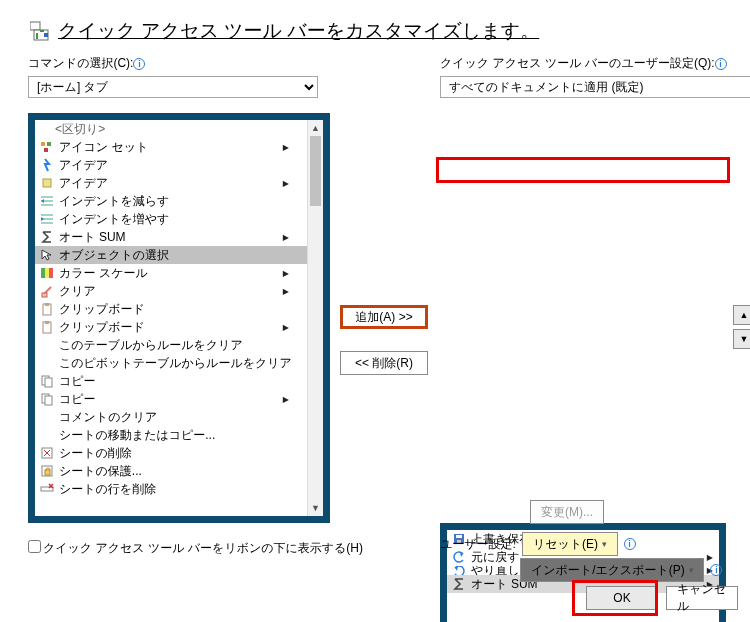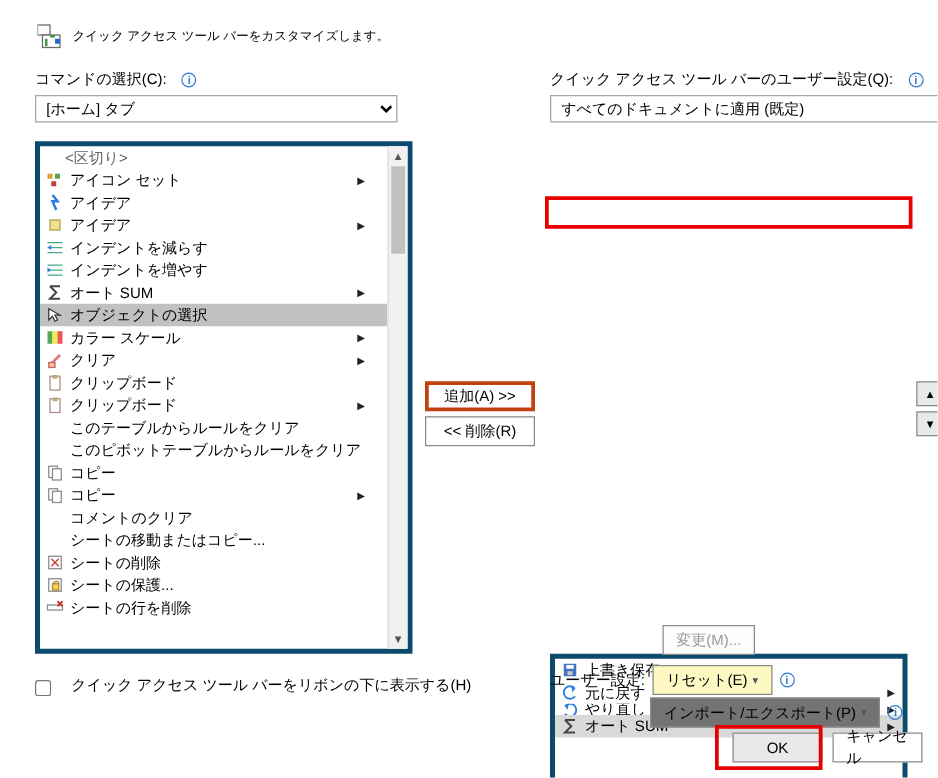--- a/index.html
+++ b/index.html
@@ -1,39 +1,39 @@
 <!DOCTYPE html>
 <html><head>
 <meta charset="utf-8">
 <style>
 * { box-sizing: border-box; margin: 0; padding: 0; font-family: "Yu Gothic UI", "Meiryo", sans-serif; font-size: 12px; }
 body { background: #fff; width: 750px; height: 622px; position: relative; overflow:hidden; }
 .panel { position: absolute; }
 .title-row { display: flex; align-items: center; gap: 6px; position: absolute; top: 18px; left: 30px; }
 .title-icon { width: 22px; height: 22px; }
-.title-text { font-size: 10px; }
-.label-row { display: flex; align-items: center; gap: 12px; }
+.title-text { font-size: 19px; text-decoration: underline; }
+.label-row { display: flex; align-items: center; gap: 0; }
 .info-icon { display:inline-block; width:12px; height:12px; border:1px solid #2f7dd2; border-radius:50%; color:#2f7dd2; font-size:9px; line-height:10px; text-align:center; font-weight:bold; }
 select.combo, .combo-like { width: 290px; height: 22px; border: 1px solid #a6a6a6; background: #fff; font-size:12px; padding: 0 4px; }
-.listbox { border: 4px solid #0c4a6e; background: #fff; position: relative; }
+.listbox { border: 7px solid #0c4a6e; background: #fff; position: relative; }
 .listbox-inner { overflow: hidden; }
 .list-item { display:flex; align-items:center; height:18px; padding-left:4px; gap:4px; white-space: nowrap; }
 .list-item.sep { color:#666; padding-left:20px; }
 .list-item.selected { background:#c1c1c1; }
 .list-item .arrow { position:absolute; right:18px; color:#222; }
 .icon-cell { width:16px; height:16px; display:flex; align-items:center; justify-content:center; flex:none; }
 .scroll-track { position:absolute; top:0; right:0; width:16px; bottom:0; background:#f1f1f1; border-left:1px solid #dcdcdc; }
 .scroll-thumb { position:absolute; left:2px; right:2px; background:#c1c1c1; }
 .scroll-btn { position:absolute; left:0; right:0; height:16px; display:flex; align-items:center;justify-content:center; font-size:9px; color:#555;}
 .btn { border:1px solid #8a8a8a; background:#e9e9e9; height:24px; display:inline-flex; align-items:center; justify-content:center; padding:0 10px; font-size:12px; cursor:default; }
 .btn.disabled { color:#9a9a9a; }
 .btn.green-border { border:3px solid #c2410c; background:#fff; }
 .btn.drop::after { content:"▾"; margin-left:4px; font-size:9px; color:#555;}
 .small-btn { width:22px; height:20px; border:1px solid #8a8a8a; background:#e9e9e9; display:flex; align-items:center;justify-content:center; font-size:9px; }
-.checkbox-row { display:flex; align-items:flex-end; gap:16px; }
+.checkbox-row { display:flex; align-items:flex-start; gap:2px; }
 .red-box { position:absolute; border:3px solid #e60000; pointer-events:none; }
 .highlight-red-item { background:#d9d9d9; }
 svg{display:block}
 </style>
 </head>
 <body>
 
 <div class="title-row">
   <span class="title-icon">
     <svg viewBox="0 0 22 22">
@@ -245,21 +245,21 @@
 
 <div class="panel checkbox-row" style="left:28px; top:540px;">
   <input type="checkbox" style="">
   <span>クイック アクセス ツール バーをリボンの下に表示する(H)</span>
 </div>
 
 <div class="panel" style="left:340px; top:305px; width:90px;">
   <div class="btn green-border" style="width:88px;">
       <span>追加(A) &gt;&gt;</span>
     </div>
-  <div class="btn" style="width:88px; margin-top:4px; background:#fff;">
+  <div class="btn" style="width:88px; margin-top:22px; background:#fff;">
       <span>&lt;&lt; 削除(R)</span>
     </div>
 </div>
 
 <div class="panel" style="left:440px; top:55px; width:300px;">
   <div class="label-row">
     <span>クイック アクセス ツール バーのユーザー設定(Q):</span>
     <span class="info-icon">i</span>
   </div>
   <select class="combo" style="margin-top:4px; width:326px;">

